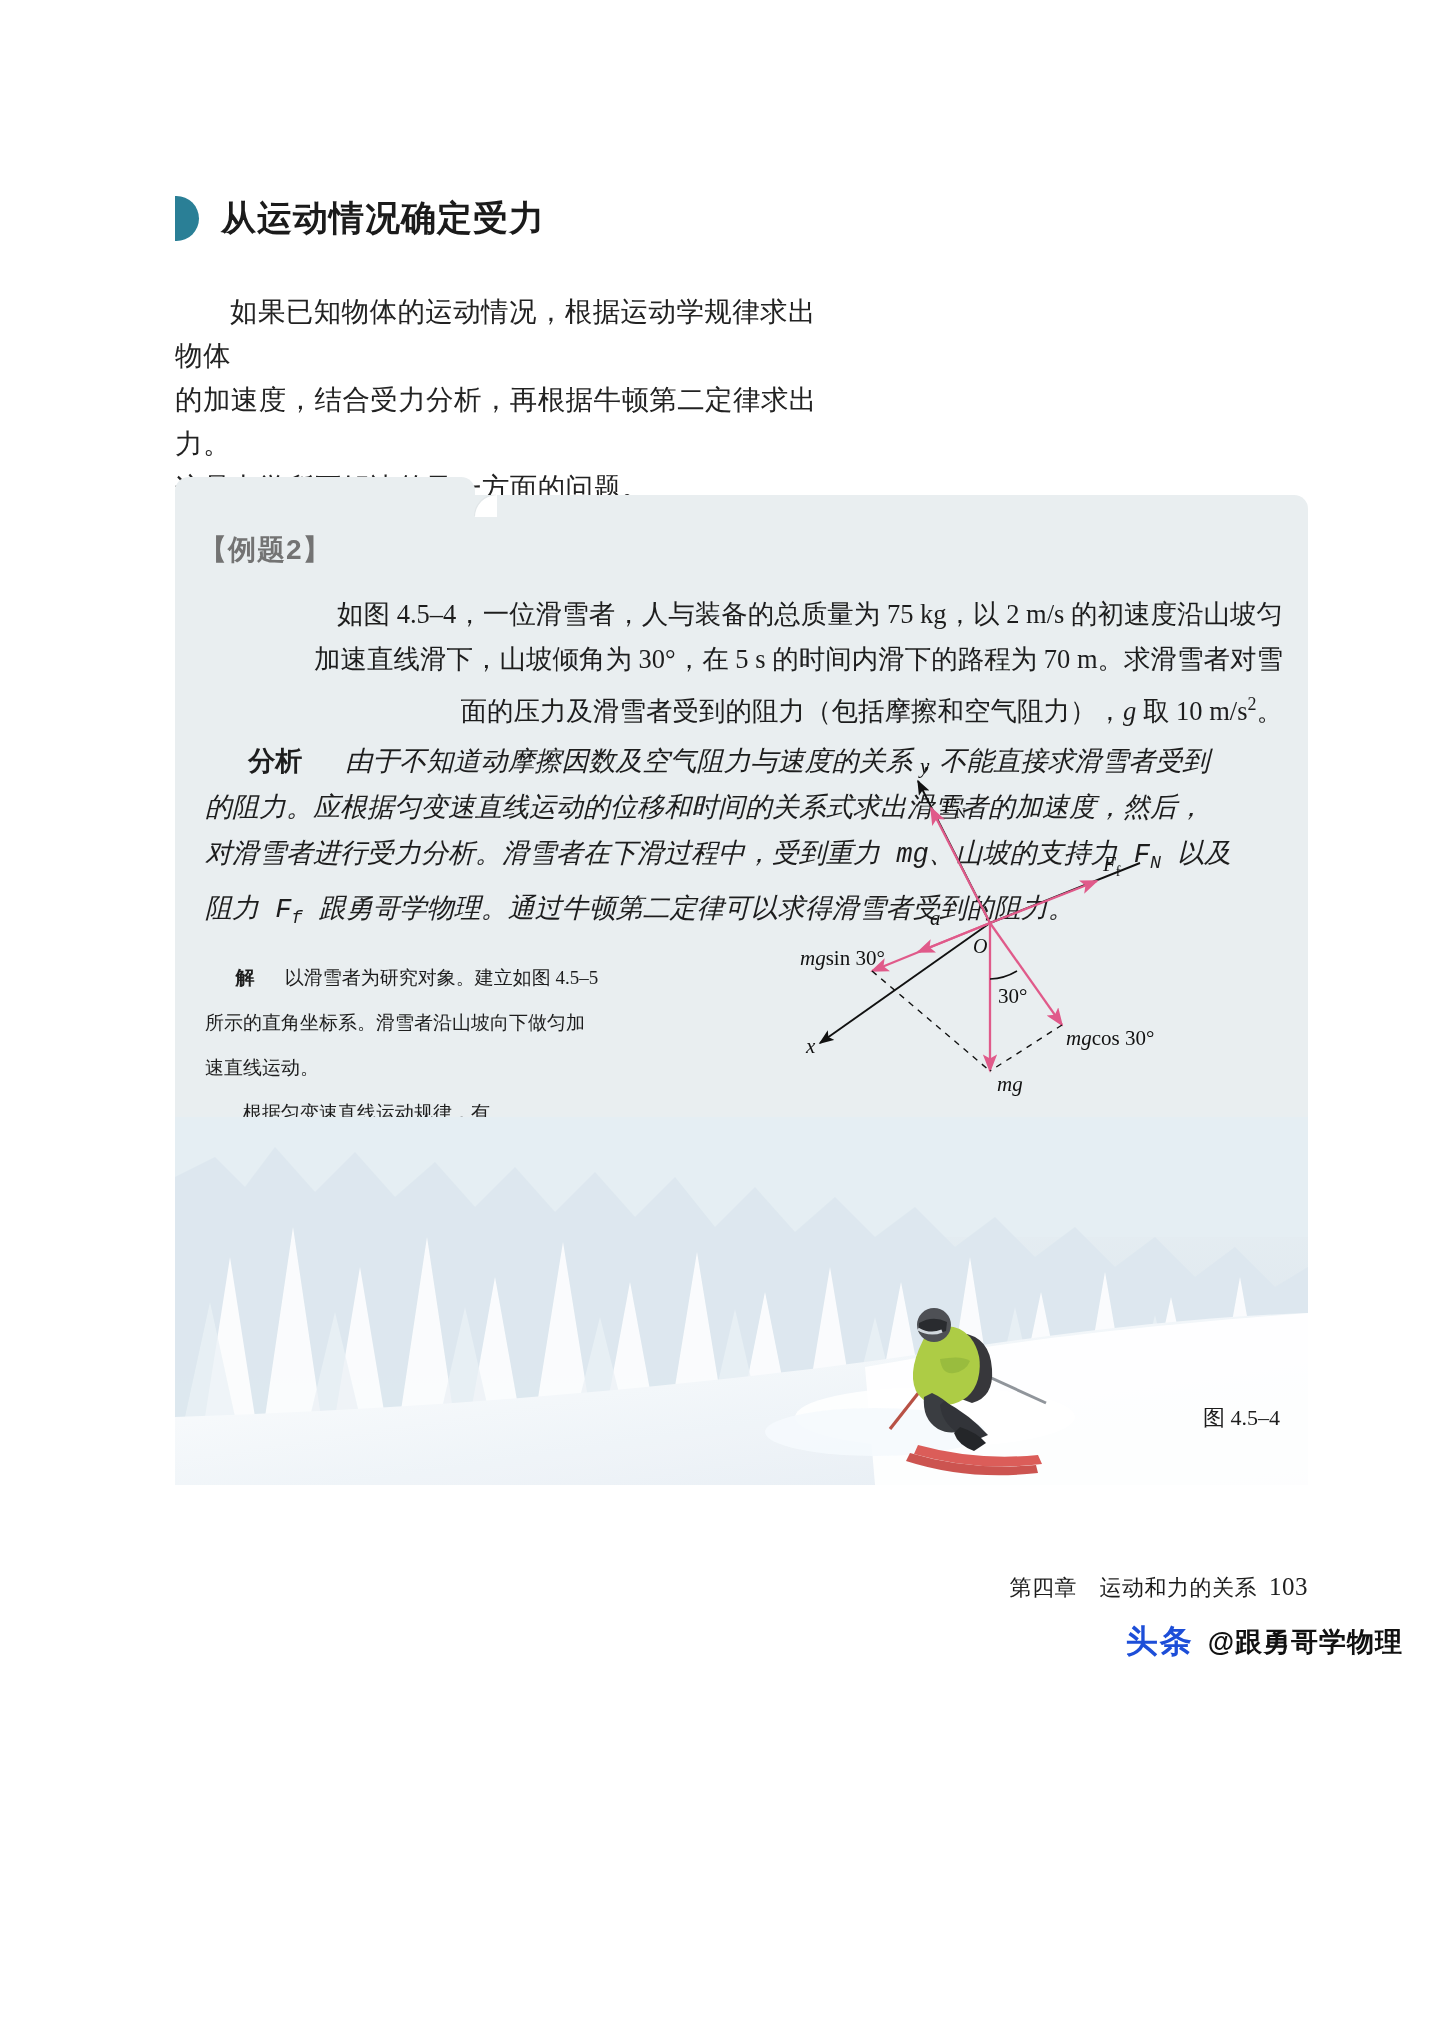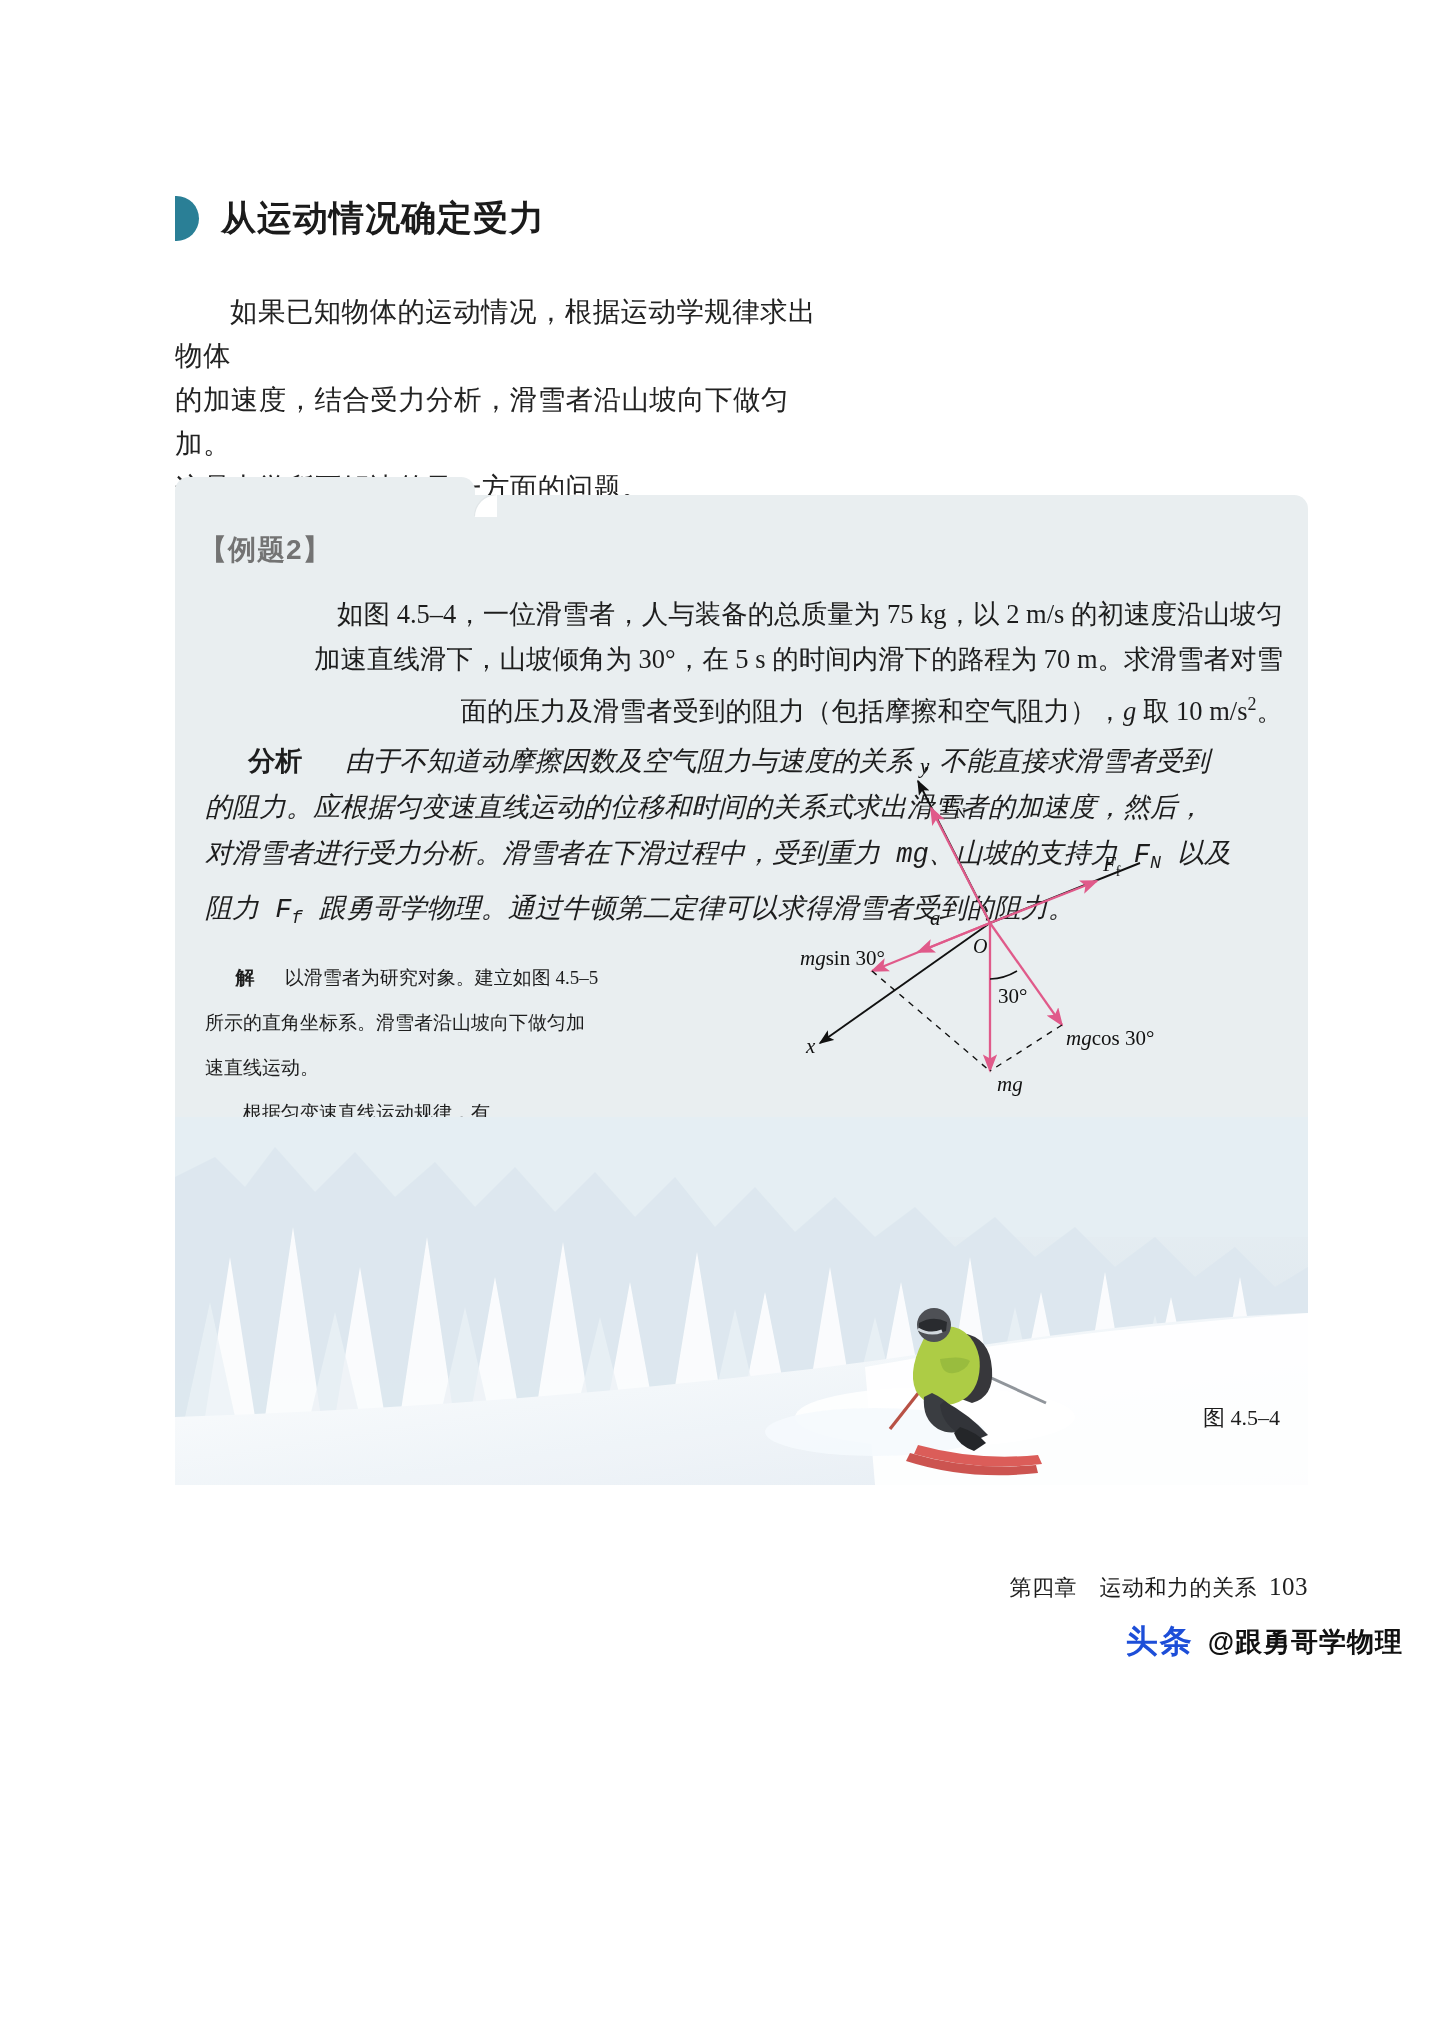--- a/index.html
+++ b/index.html
@@ -188,21 +188,21 @@
 
 <div class="page">
 
   <div class="heading-row">
     <div class="heading-bullet"></div>
     <div class="heading-text">从运动情况确定受力</div>
   </div>
 
   <div class="intro">
     <p class="indent2">如果已知物体的运动情况，根据运动学规律求出物体</p>
-    <p>的加速度，结合受力分析，滑雪者沿山坡向下做匀加。</p>
+    <p>的加速度，结合受力分析，再根据牛顿第二定律求出力。</p>
     <p>这是力学所要解决的又一方面的问题。</p>
   </div>
 
   <div class="example-card">
     <div class="card-tab"></div>
     <div class="card-body">
 
       <div class="card-label">【例题2】</div>
 
       <div class="prob">

